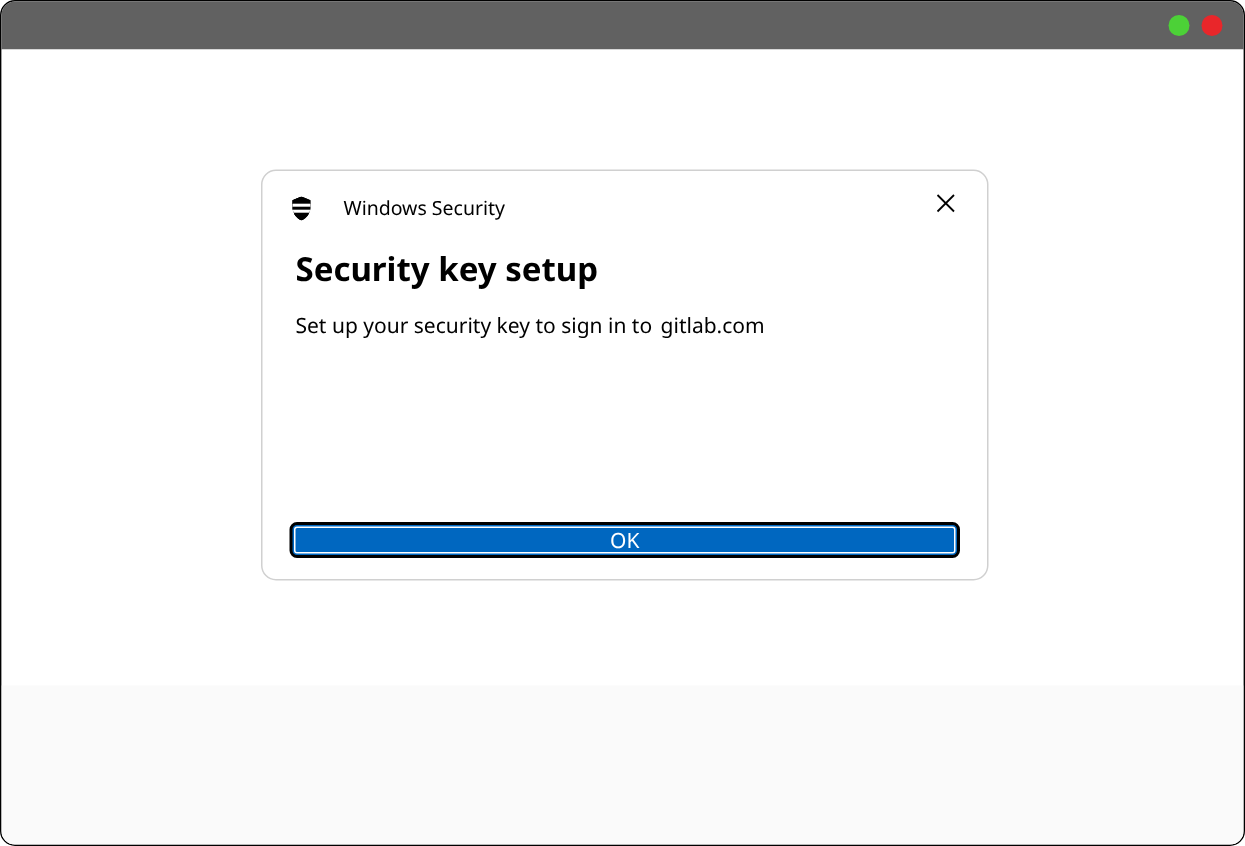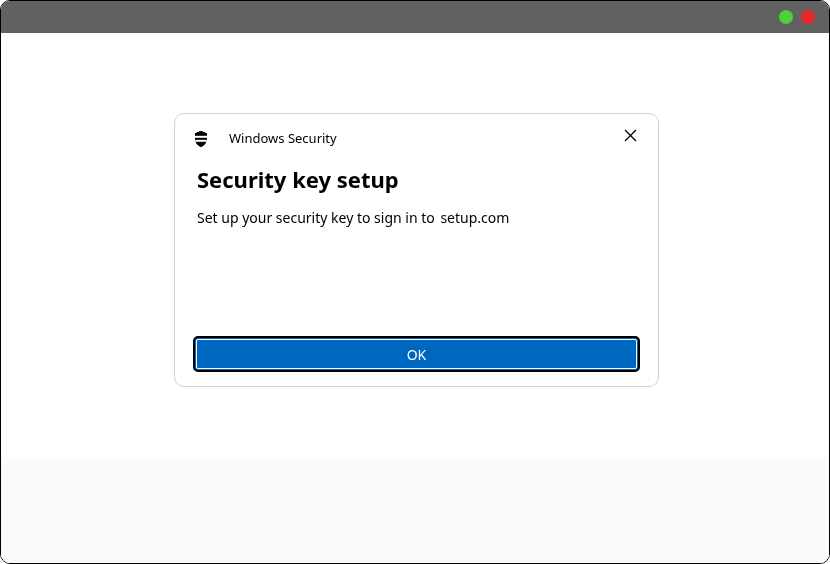--- a/index.html
+++ b/index.html
@@ -102,21 +102,21 @@
     .dialog-buttons {
       position: absolute;
       bottom: 14px;
       left: 18px;
       right: 18px;
       display: flex;
       gap: 8px;
     }
     .btn {
       flex: 1;
-      height: 36px;
+      height: 24px;
       border-radius: 5px;
       font-size: 14px;
       font-family: inherit;
       cursor: pointer;
       display: flex;
       align-items: center;
       justify-content: center;
     }
     .btn-primary {
       background: #0067C0;
@@ -178,21 +178,21 @@
             <line x1="12" y1="1" x2="1" y2="12" stroke="#000" stroke-width="1.2"></line>
           </svg>
         </span>
       </div>
     </div>
 
     <div class="dialog-body">
       <h1 class="dialog-heading">Security key setup</h1>
       <p class="dialog-desc">
         <span>Set up your security key to sign in to</span>
-        <span class="domain">setup.com</span>
+        <span class="domain">gitlab.com</span>
       </p>
     </div>
 
     <div class="dialog-buttons">
       <button class="btn btn-primary">OK</button>
     </div>
   </div>
 </div>
 
 </body></html>

